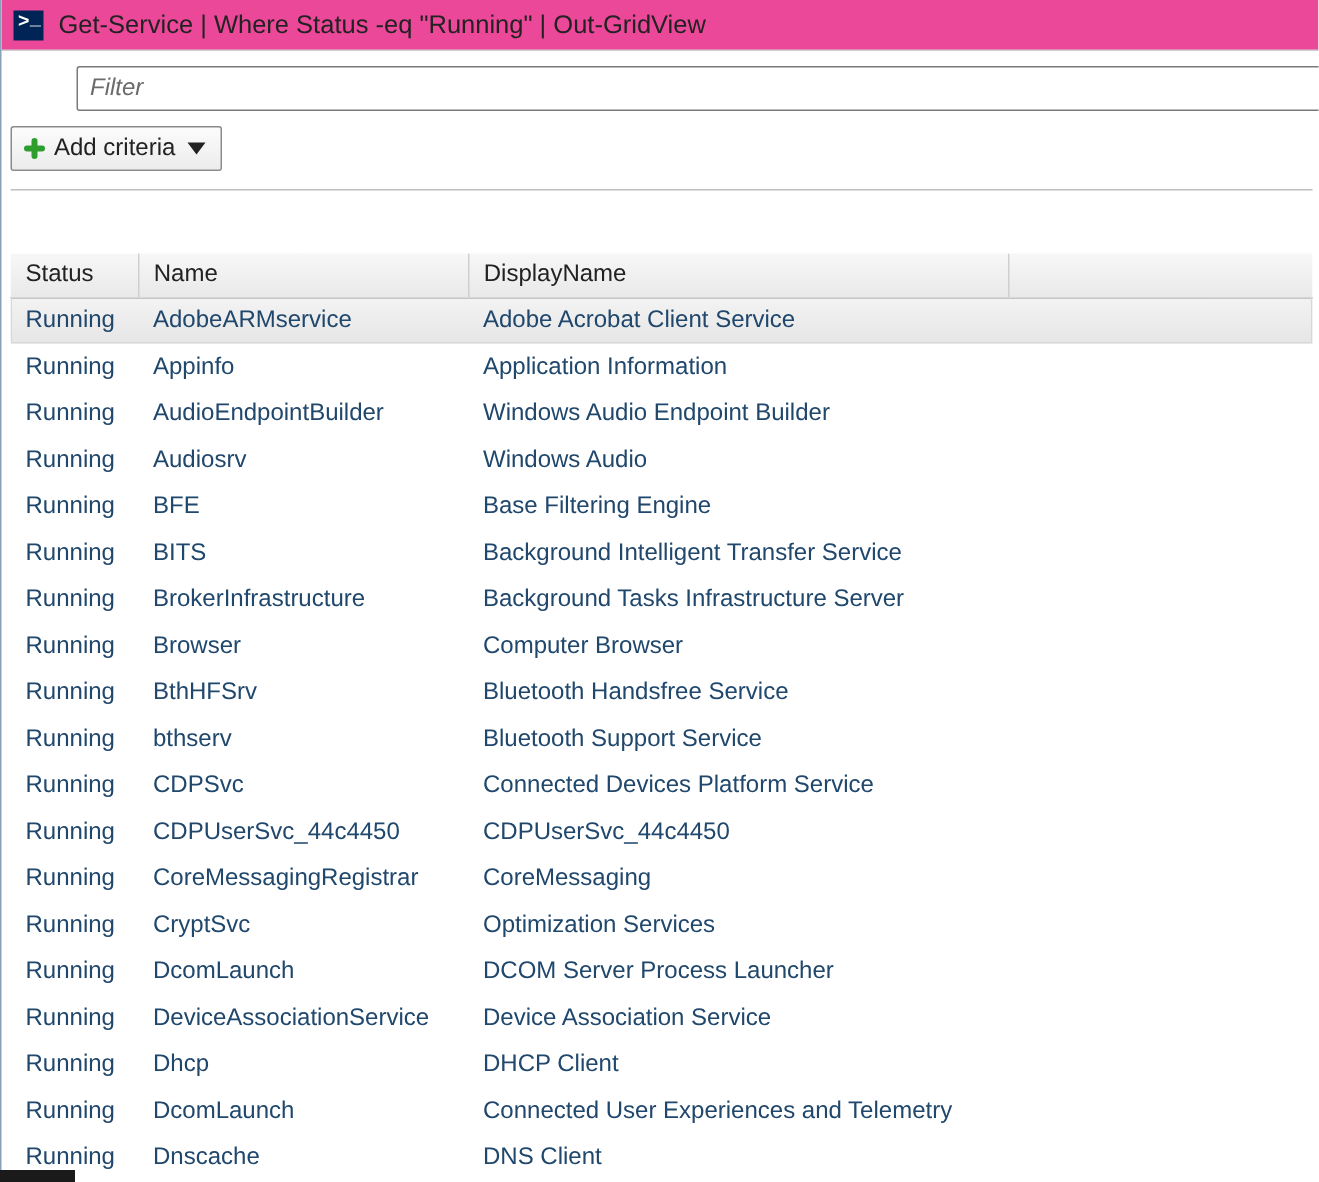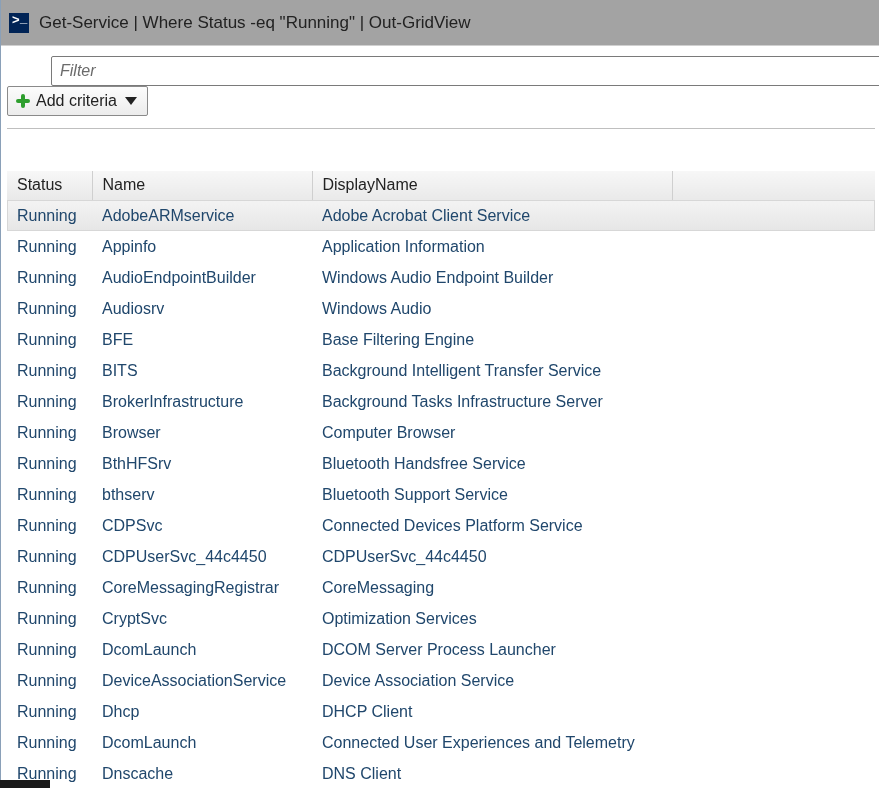--- a/index.html
+++ b/index.html
@@ -9,24 +9,24 @@
     background: #fff;
     color: #222;
     width: 879px;
     height: 788px;
     overflow: hidden;
     border-left: 1px solid #8aa0b8;
   }
   .titlebar {
     display: flex;
     align-items: center;
-    height: 46px;
+    height: 34px;
     padding: 0 8px;
     border-bottom: 1px solid #d0d0d0;
-    background: #a3a3a3;
+    background: #ec4899;
   }
   .ps-icon {
     width: 20px; height: 20px;
     background: #012456;
     position: relative;
     margin-right: 10px;
     flex-shrink: 0;
   }
   .ps-icon::before {
     content: ">";
@@ -58,21 +58,21 @@
     border: 1px solid #7a7a7a;
     border-radius: 2px;
     padding: 0 8px;
     font-size: 16px;
     color: #666;
     background: #fff;
     outline: none;
     margin-left: 44px;
   }
   .filter-box::placeholder { color: #6b6b6b; font-style: italic; }
-  .criteria-row { }
+  .criteria-row { margin-top: 10px; }
   .add-criteria-btn {
     display: inline-flex;
     align-items: center;
     gap: 6px;
     height: 30px;
     padding: 0 10px 0 8px;
     font-size: 16px;
     color: #222;
     background: linear-gradient(#fcfcfc,#ececec);
     border: 1px solid #8a8a8a;

